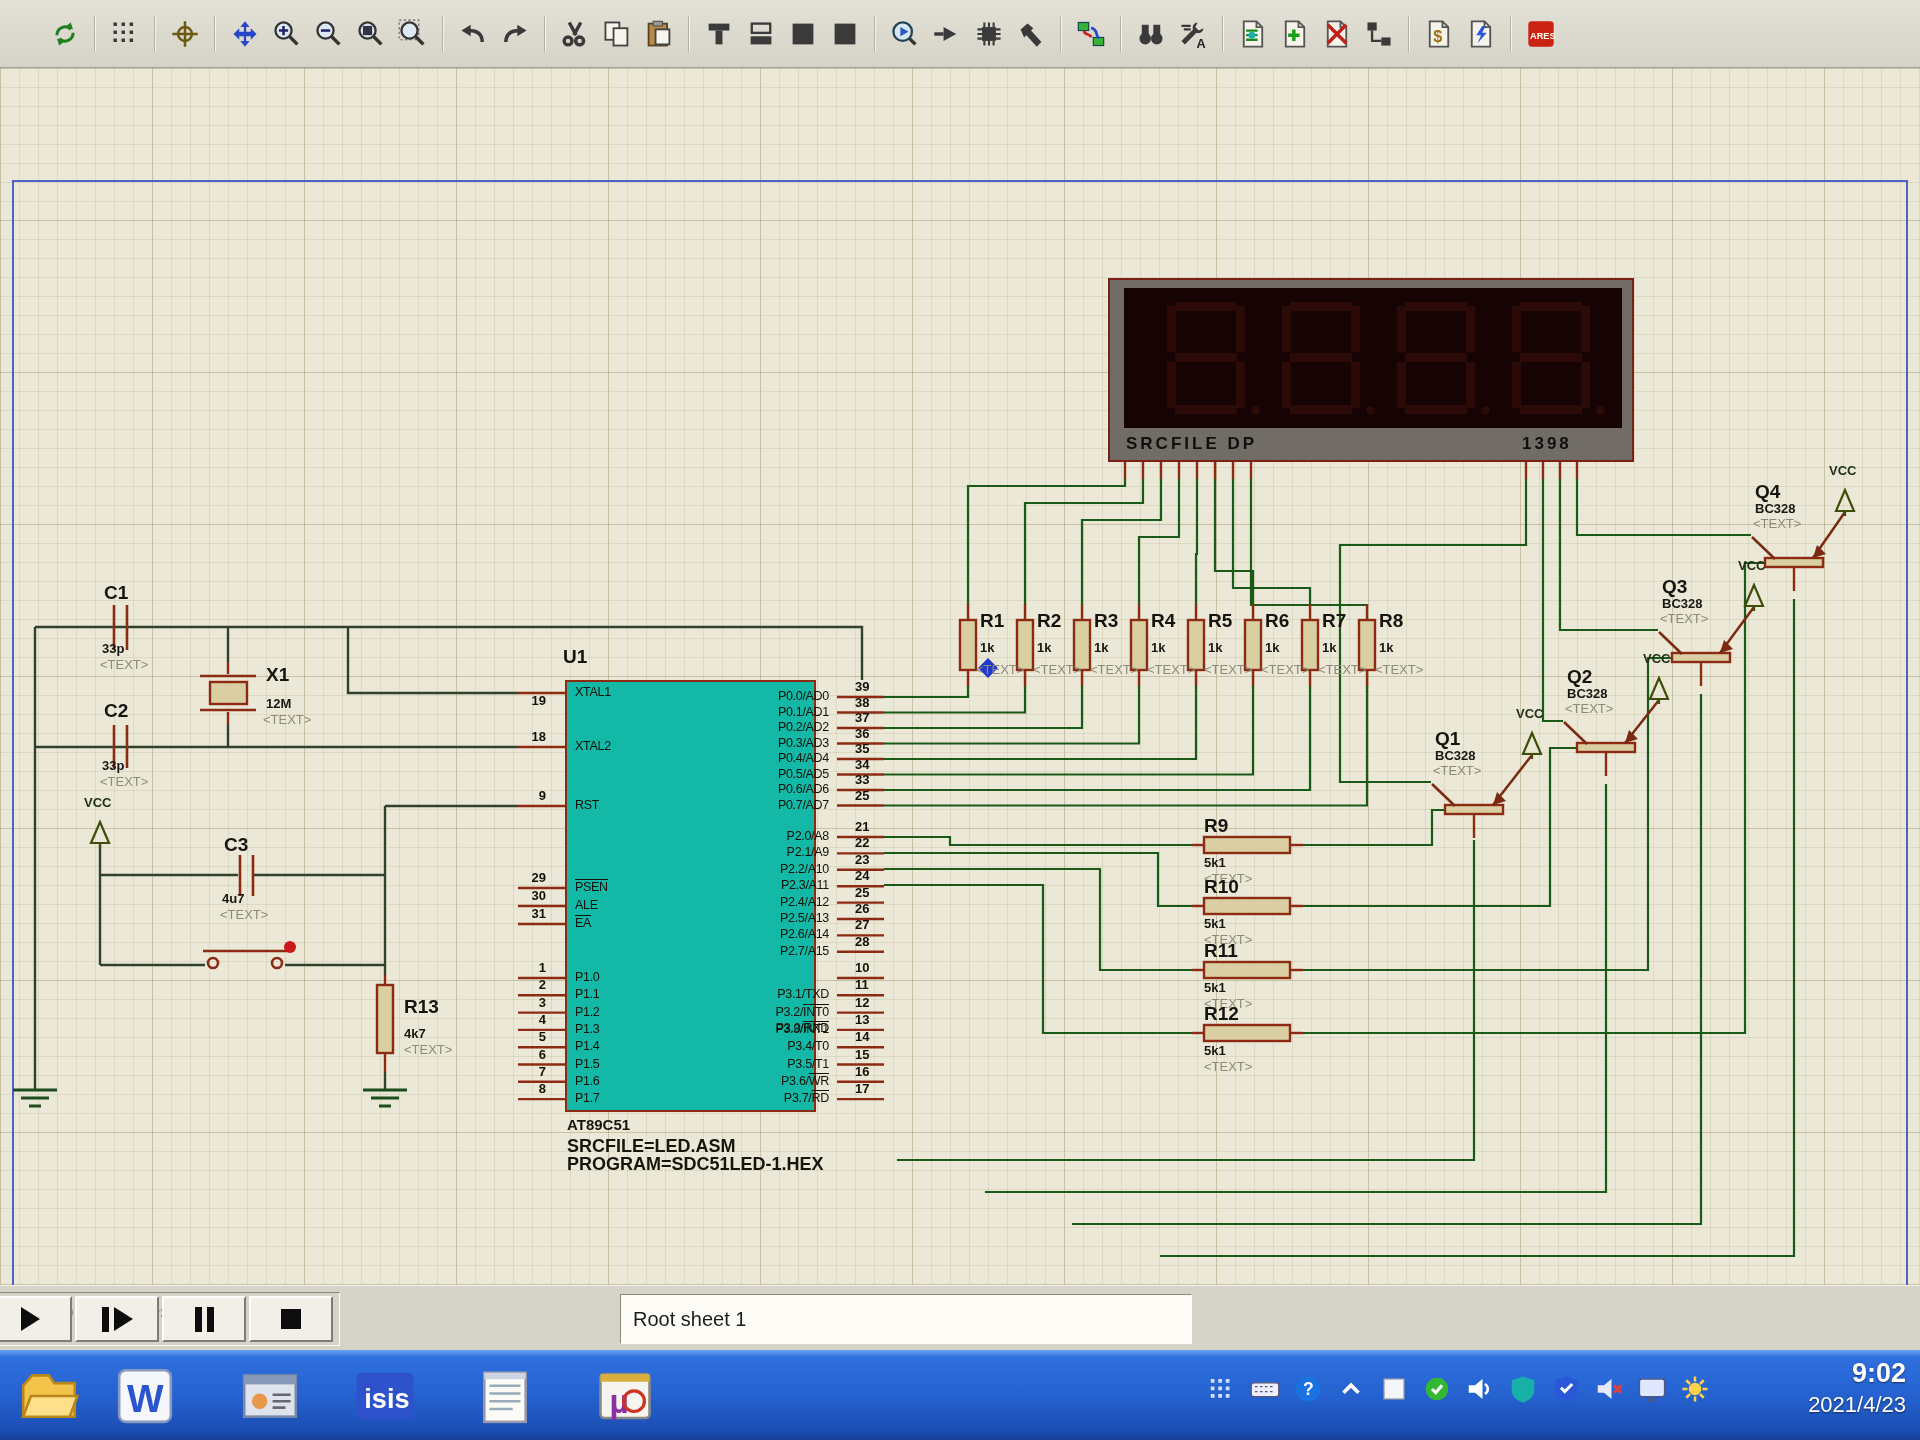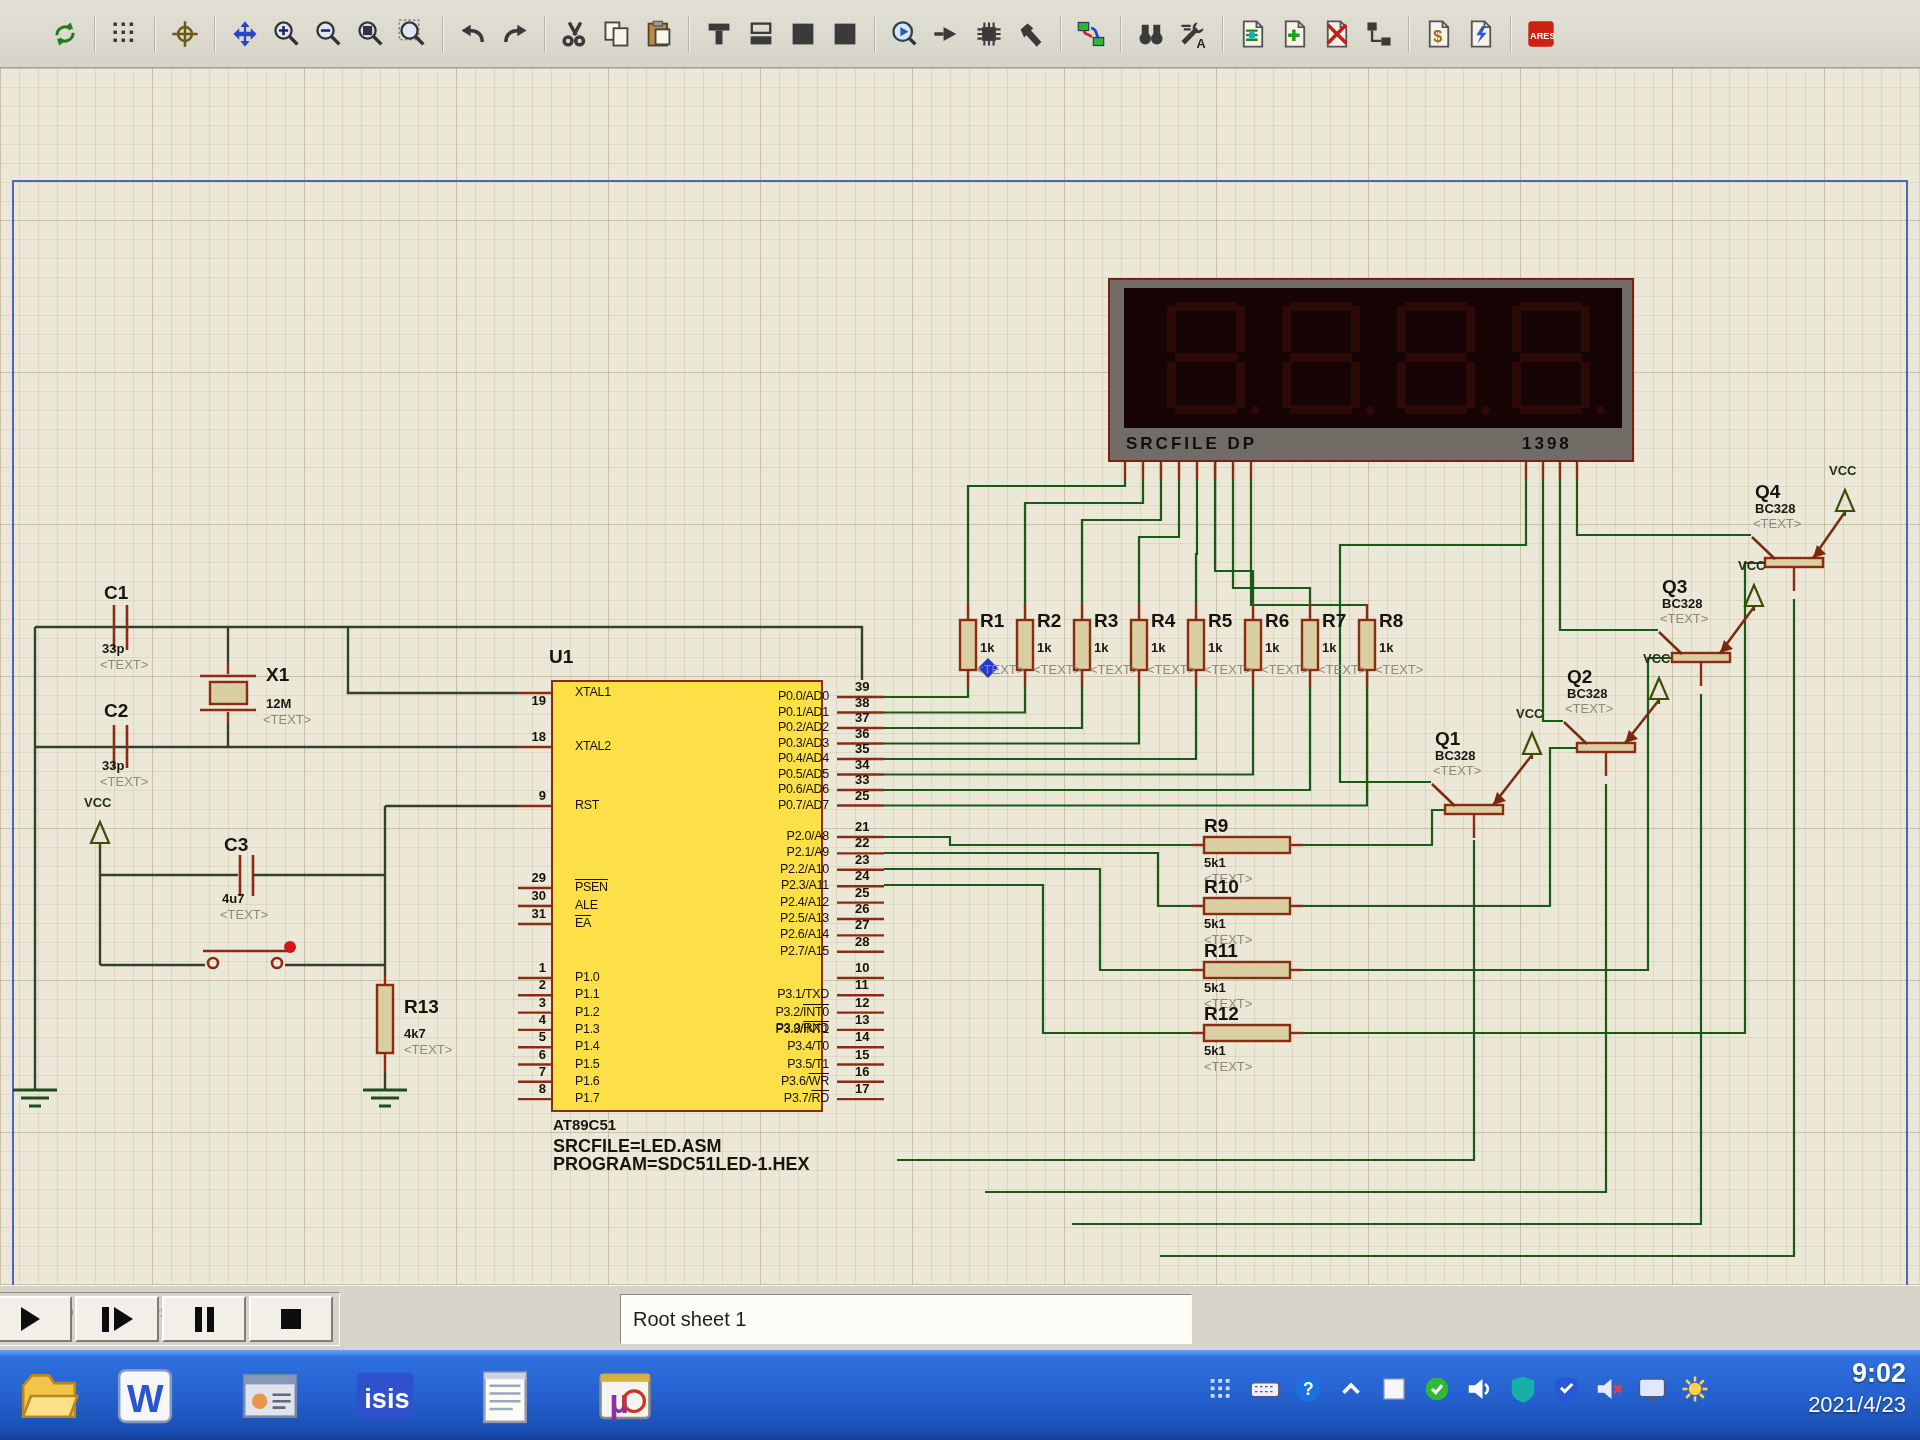--- a/index.html
+++ b/index.html
@@ -28,21 +28,21 @@
 .ref{font-weight:bold;font-size:19px;color:#17140f}
 .val{font-weight:bold;font-size:13px;color:#1a1712}
 .ph{font-size:13px;color:#8d8a78}
 .pin{font-size:12.5px;color:#141208;letter-spacing:-.3px}
 .pnum{font-weight:bold;font-size:13px;color:#141208}
 .vcc{font-weight:bold;font-size:13px;color:#233018}
 .meta{font-weight:bold;font-size:18px;color:#18150d}
 .ra{transform:translateX(-100%)}
 .o{text-decoration:overline}
 
-#u1{position:absolute;left:551px;top:680px;width:272px;height:432px;background:#fde047;border:2.5px solid #8c2b12}
+#u1{position:absolute;left:565px;top:680px;width:251px;height:432px;background:#14b8a6;border:2.5px solid #8c2b12}
 #display{position:absolute;left:1108px;top:278px;width:526px;height:184px;background:#716d66;border:2px solid #7a2014}
 #disp-inner{position:absolute;left:14px;top:8px;width:498px;height:140px;background:#160404}
 .disp{font-weight:bold;font-size:17px;letter-spacing:3px;color:#100f0d}
 .seg{position:absolute;background:#2b0a07}
 
 #statusbar{position:absolute;left:0;top:1285px;width:1920px;height:65px;background:#d6d3c9;border-top:1px solid #f6f4ec}
 .panel{position:absolute;border:1px solid;border-color:#8b887e #fcfaf2 #fcfaf2 #8b887e}
 #simpanel{left:-16px;top:6px;width:356px;height:54px;display:flex;align-items:center;gap:3px;padding:3px}
 .simbtn{width:84px;height:46px;background:#f1efe7;border:2px solid;border-color:#fff #7e7c74 #7e7c74 #fff;display:flex;align-items:center;justify-content:center;gap:5px}
 .tri{width:0;height:0;border:12px solid transparent;border-left:19px solid #0d0d0d;border-right:0}

